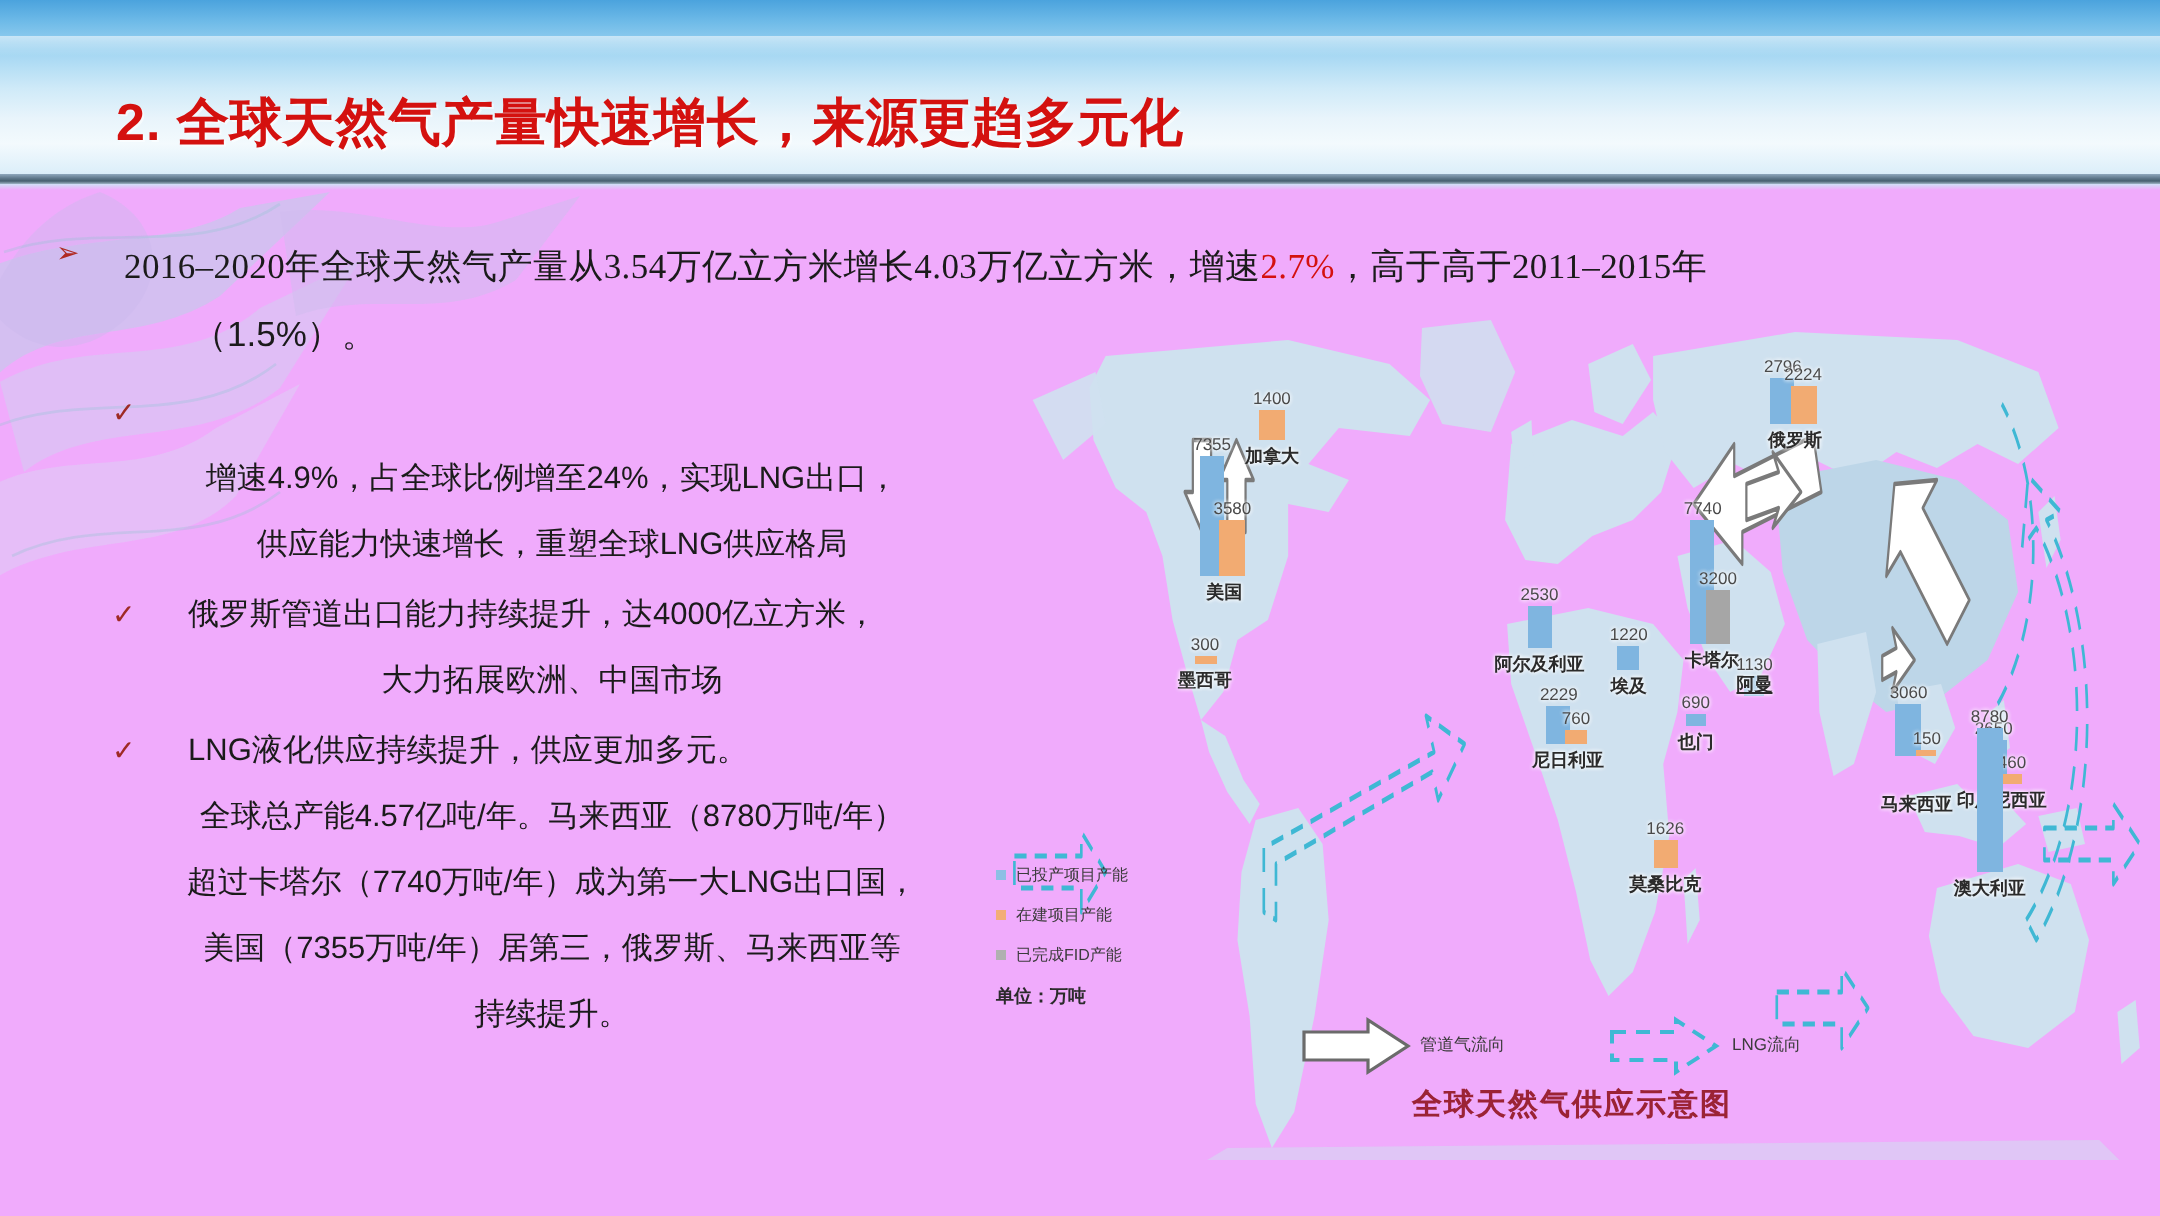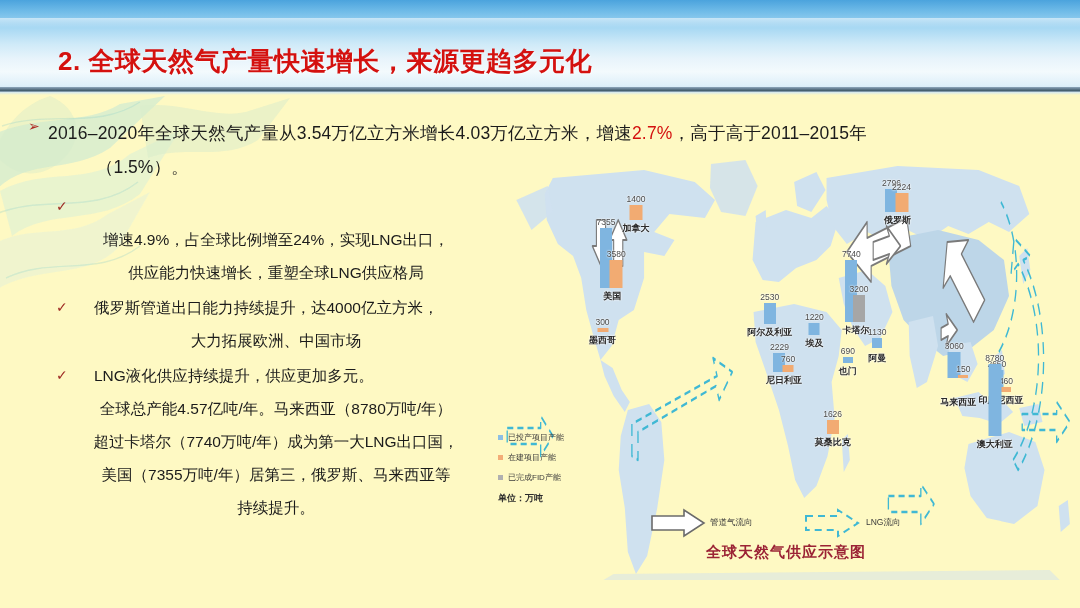--- a/index.html
+++ b/index.html
@@ -6,21 +6,21 @@
   html, body {
     width: 1080px; height: 608px;
     overflow: hidden;
     background: #ffffff;
     font-family: "Liberation Sans", "DejaVu Sans", sans-serif;
   }
 
   #slide {
     position: relative;
     width: 1080px; height: 608px;
-    background: #fef9c3;
+    background: #f0abfc;
     overflow: hidden;
   }
 
   
   .header {
     position: absolute; left: 0; top: 0;
     width: 1080px; height: 92px;
     background:
       linear-gradient(to bottom,
         #4ba3dd 0%,
@@ -69,25 +69,26 @@
     position: absolute; left: 28px; top: 114px;
     width: 1030px;
   }
   .bullet-arrow {
     position: absolute; left: 0; top: 5px;
     width: 14px; height: 14px;
     color: #b02a22;
     font-size: 14px; line-height: 14px;
   }
   .main-bullet-text {
-    margin-left: 20px;
+    margin-left: 34px;
     font-size: 17.5px;
     color: #1b1b1b;
     line-height: 38px;
     letter-spacing: 0.2px;
+    font-family: Liberation Serif, serif;
   }
   .accent-red { color: #d4110f; }
   .main-bullet-l2 {
     margin-left: 68px;
     font-size: 17.5px;
     color: #1b1b1b;
     line-height: 30px;
   }
 
   
@@ -367,21 +368,21 @@
         <div class="bar bar-orange" style="left: 340.634px; top: 260px; width: 12px; height: 14px;"></div>
         <div class="map-num" style="left: 340.634px; top: 249px;">1626</div>
         <div class="map-label" style="left: 340.634px; top: 276px;">莫桑比克</div>
         <div class="bar bar-blue" style="left: 359.39px; top: 100px; width: 12px; height: 62px;"></div>
         <div class="map-num" style="left: 359.39px; top: 89px;">7740</div>
         <div class="bar bar-gray" style="left: 366.993px; top: 135px; width: 12px; height: 27px;"></div>
         <div class="map-num" style="left: 366.993px; top: 124px;">3200</div>
         <div class="map-label" style="left: 363.952px; top: 164px;">卡塔尔</div>
         <div class="bar bar-blue" style="left: 385.241px; top: 178px; width: 10px; height: 10px;"></div>
         <div class="map-num" style="left: 385.241px; top: 167px;">1130</div>
-        <div class="map-label" style="left: 385.241px; top: 192px;">阿曼</div>
+        <div class="map-label" style="left: 385.241px; top: 176px; text-decoration: underline;">阿曼</div>
         <div class="bar bar-blue" style="left: 355.841px; top: 197px; width: 10px; height: 6px;"></div>
         <div class="map-num" style="left: 355.841px; top: 186px;">690</div>
         <div class="map-label" style="left: 355.841px; top: 205px;">也门</div>
         <div class="bar bar-blue" style="left: 399.434px; top: 29px; width: 12px; height: 23px;"></div>
         <div class="map-num" style="left: 399.434px; top: 18px;">2796</div>
         <div class="bar bar-orange" style="left: 409.572px; top: 33px; width: 13px; height: 19px;"></div>
         <div class="map-num" style="left: 409.572px; top: 22px;">2224</div>
         <div class="map-label" style="left: 405.517px; top: 54px;">俄罗斯</div>
         <div class="bar bar-blue" style="left: 462.29px; top: 192px; width: 13px; height: 26px;"></div>
         <div class="map-num" style="left: 462.29px; top: 181px;">3060</div>

